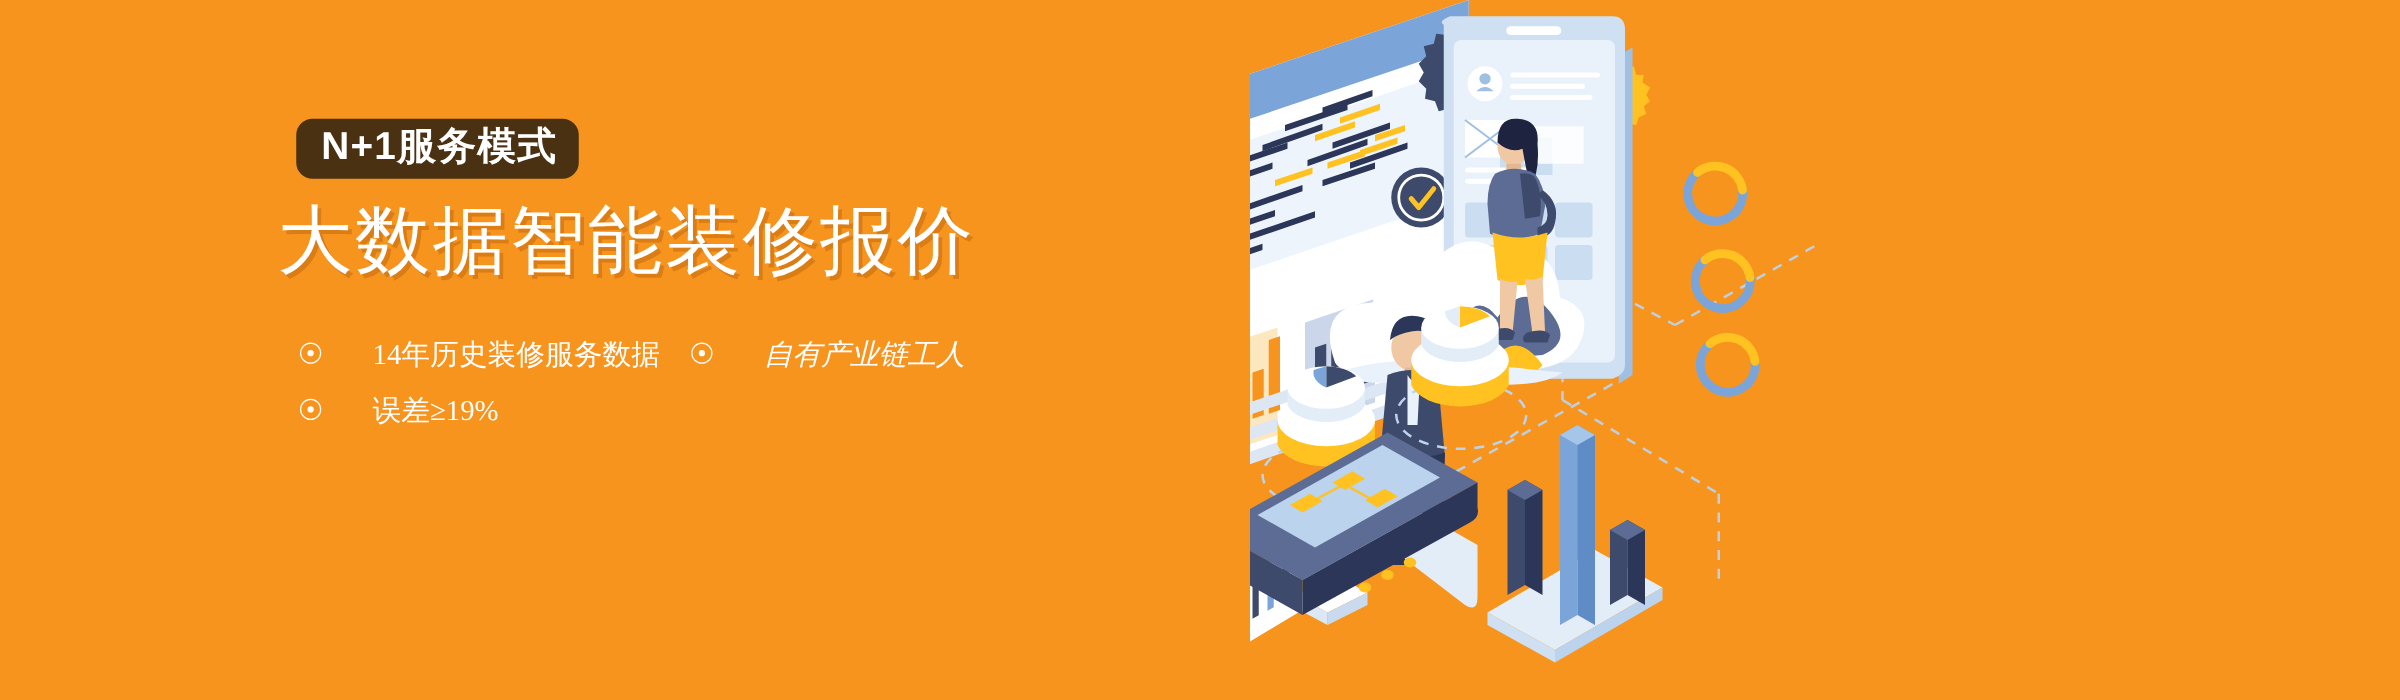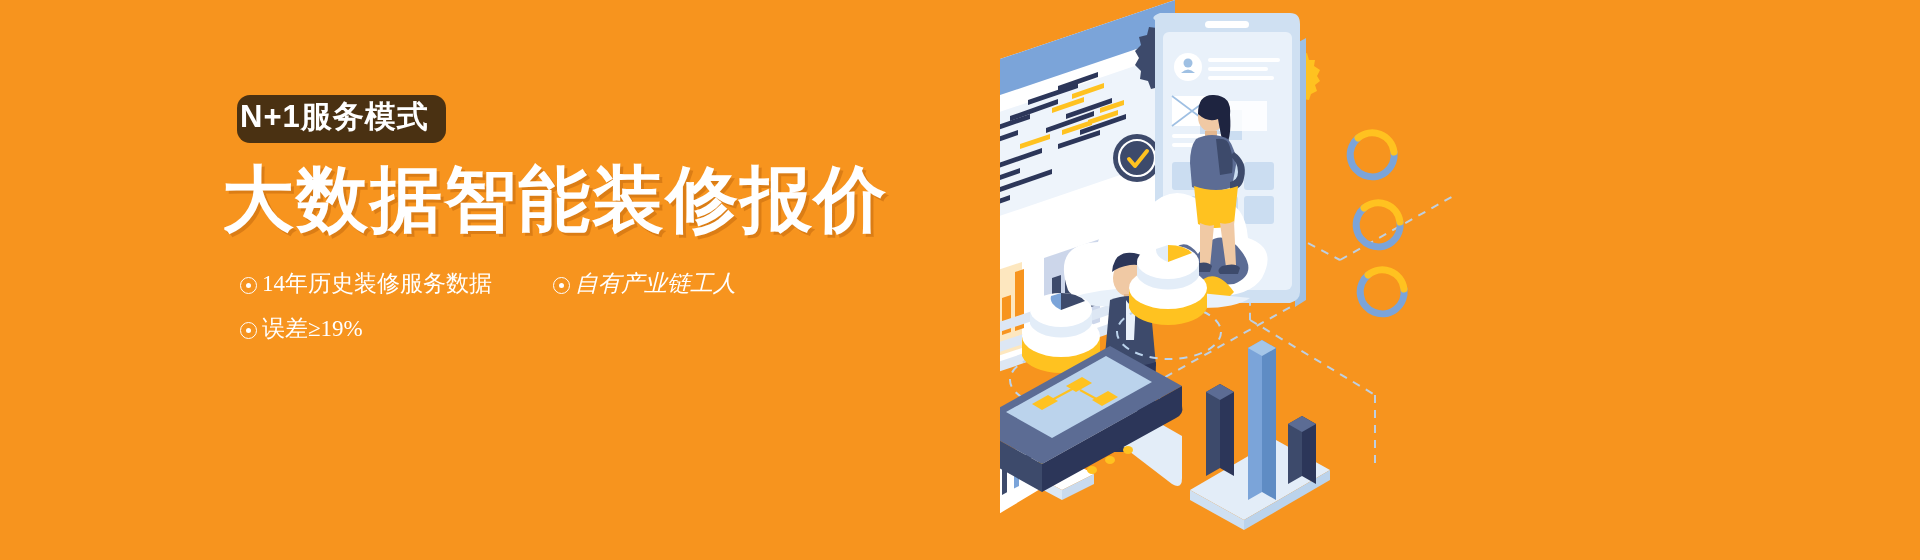--- a/index.html
+++ b/index.html
@@ -11,50 +11,51 @@
   .banner{position:relative;width:1920px;height:560px;background:#F7941E;overflow:hidden;}
 
   
   .text-block{position:absolute;left:0;top:0;width:1000px;height:560px;}
 
   .badge{
     position:absolute;left:237px;top:95px;
     background:#4a3112;color:#fff;
     font-family:"Liberation Sans",sans-serif;
     font-size:31px;font-weight:bold;
-    padding:4px 17px 8px 3px;
+    padding:4px 17px 8px 20px;
     border-radius:13px;
     letter-spacing:1px;
     line-height:1.15;
     white-space:nowrap;
   }
 
   .headline{
     position:absolute;left:222px;top:163px;
     color:#ffffff;
     font-family:"Liberation Sans",sans-serif;
-    font-size:72px;font-weight:bold;
+    font-size:60px;font-weight:normal;
     letter-spacing:2px;
     white-space:nowrap;
     text-shadow:3px 3px 0 rgba(196,106,14,0.55);
     line-height:1;
   }
 
   .bullets{position:absolute;left:240px;top:272px;width:620px;}
   .bullet-col{position:absolute;top:0;}
   .col-left{left:0;}
   .col-right{left:313px;font-style:italic;}
   .bullet{
-    display:flex;align-items:center;
+    display:flex;align-items:flex-start;
     color:#ffffff;
     font-family:"Liberation Serif",serif;
     font-size:23px;
     line-height:1;
     margin-bottom:22px;
     white-space:nowrap;
+    gap:36px;
   }
   .bullet .dot{
     display:inline-block;
     width:15px;height:15px;
     border:1.5px solid #ffffff;
     border-radius:50%;
     position:relative;
     margin-right:5px;
     flex:0 0 auto;
     top:2px;

